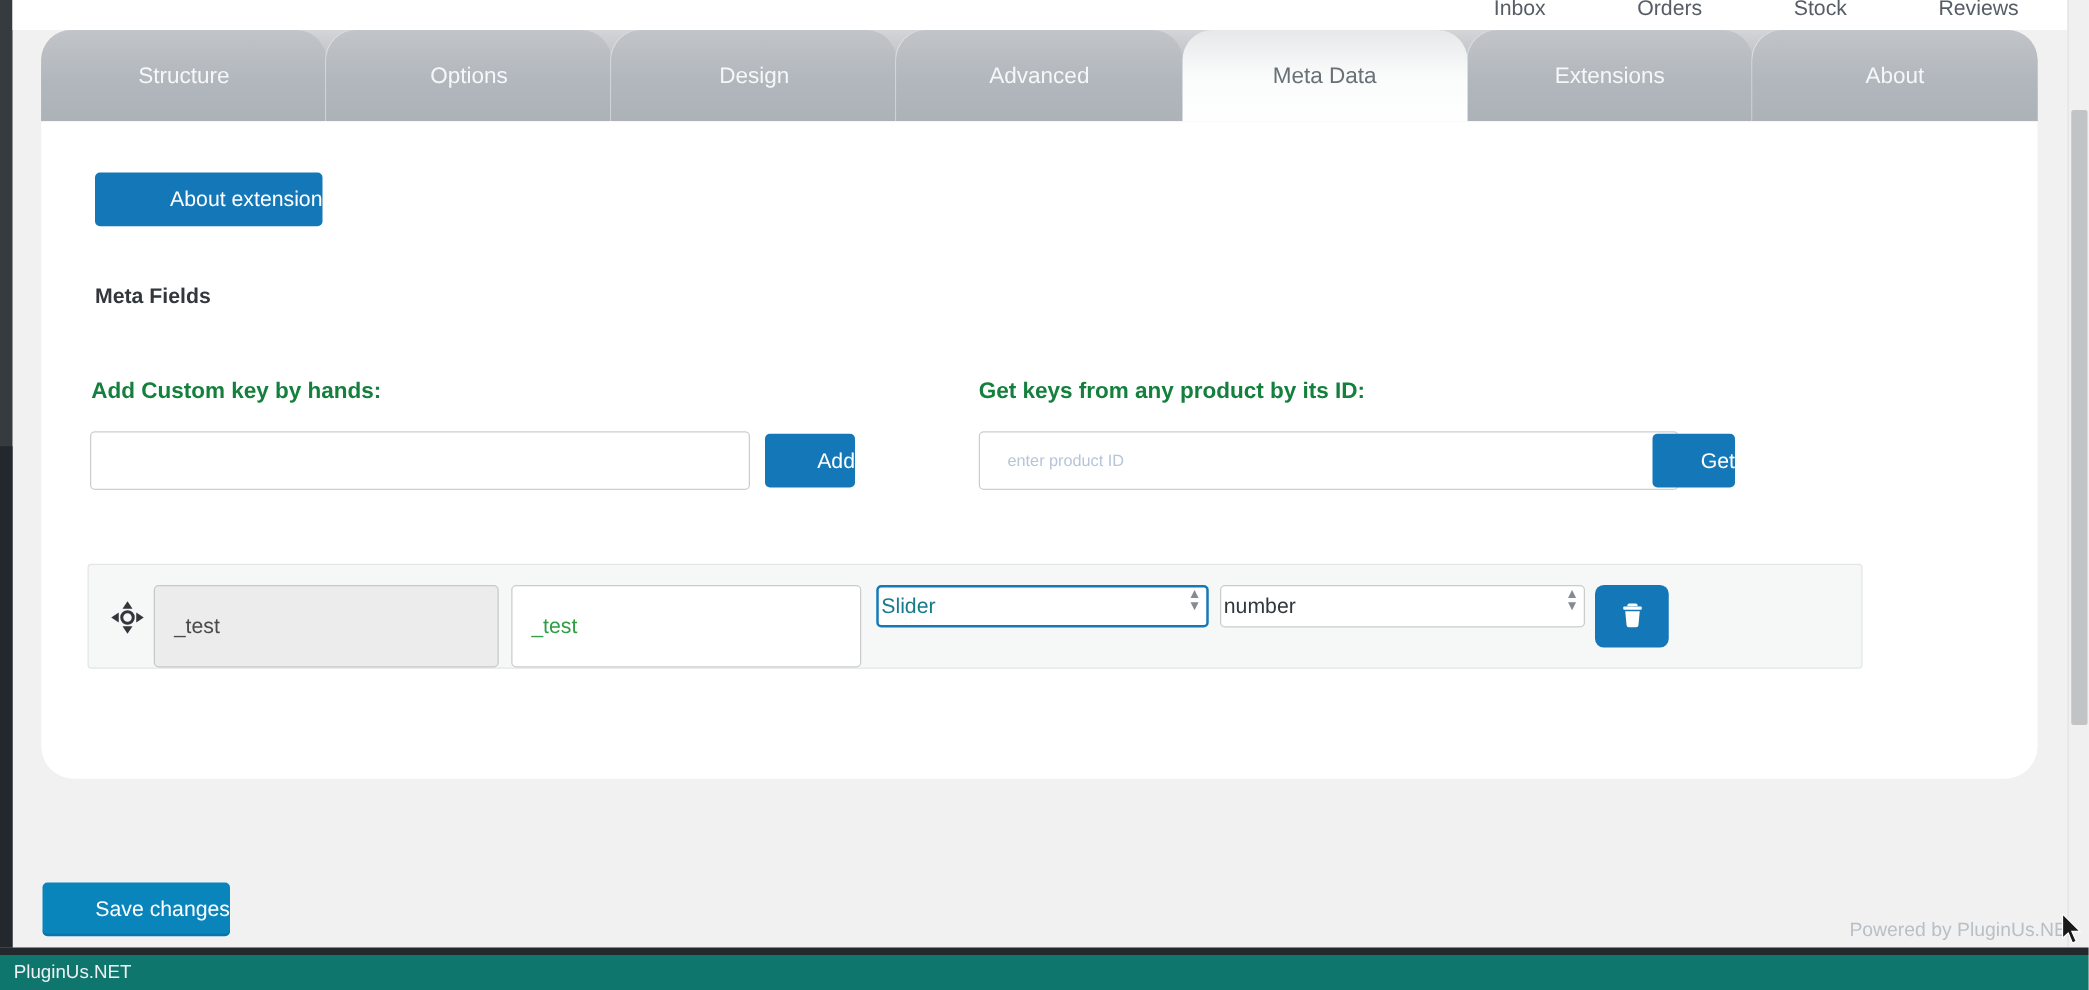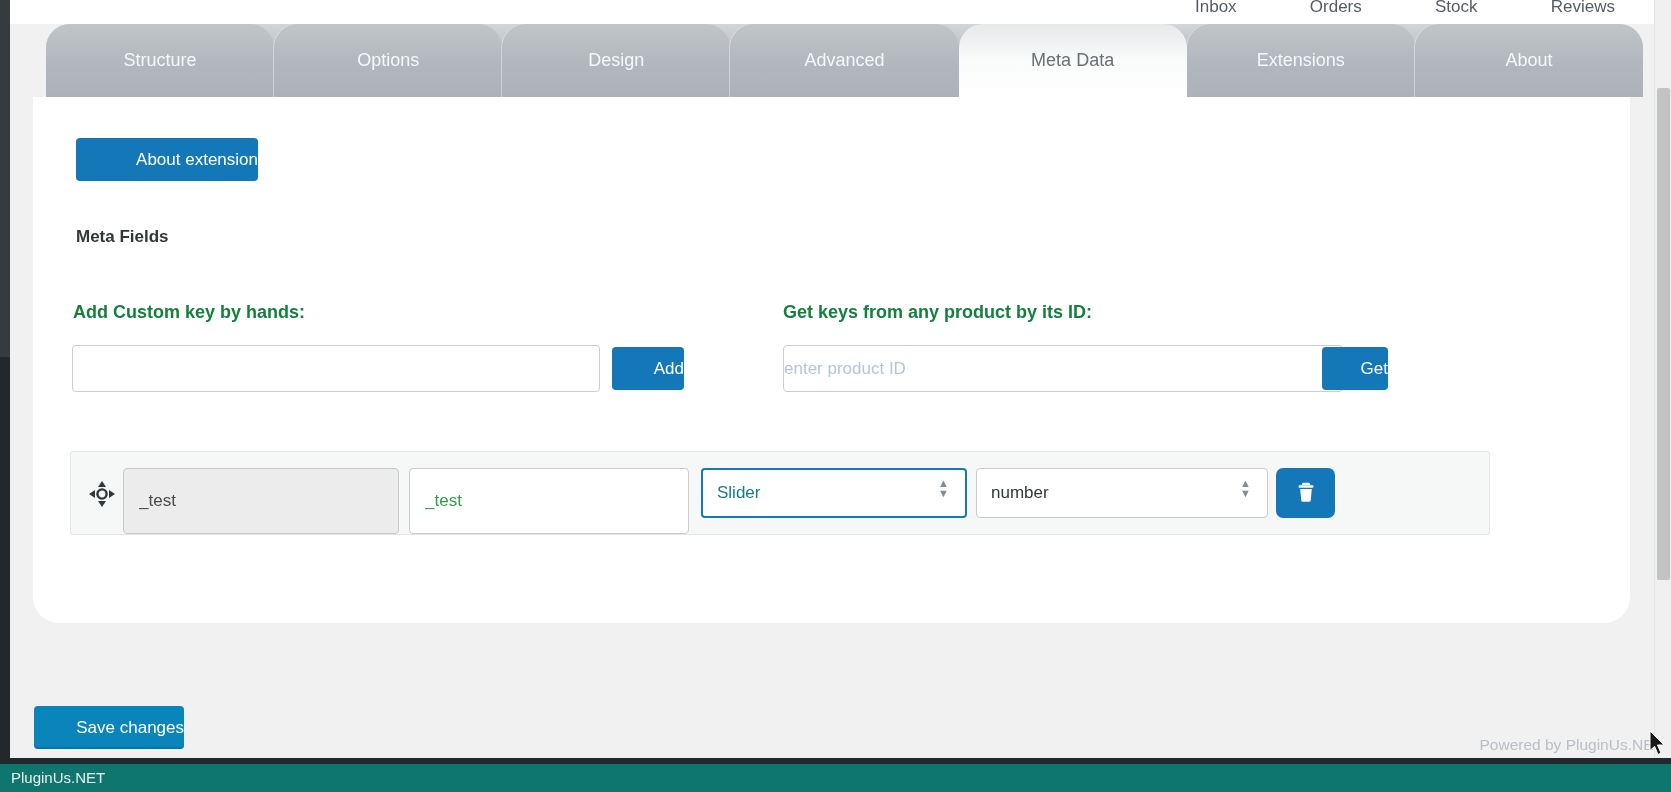--- a/index.html
+++ b/index.html
@@ -11,21 +11,21 @@
   .left-strip .lower { position:absolute; left:0; top:357px; width:10px; height:401px; background:#23282d; }
 
   
   .top-bar { position:absolute; left:10px; top:0; width:1644px; height:24px; background:#ffffff; overflow:hidden; }
   .top-nav { position:absolute; left:1185px; top:-5px; width:420px; display:flex; justify-content:space-between; }
   .top-nav .nav-item { font-size:17px; color:#565d66; line-height:24px; cursor:pointer; }
 
   
   .tabbar { position:absolute; left:33px; top:24px; width:1597px; height:73px; display:flex;
             background:linear-gradient(180deg,#d3d5d8 0%,#b6bac0 45%,#aeb3b9 100%);
-            border-radius:24px 24px 0 0;margin-left:13px; }
+            border-radius:24px 24px 0 0; }
   .tab { flex:1 1 0; height:73px; border-radius:24px 24px 0 0; text-align:center; line-height:73px;
          font-size:18px; color:#f6f7f8; cursor:pointer; position:relative;
          background:linear-gradient(180deg,#c1c5c9 0%,#b2b7bd 55%,#adb2b8 100%); }
   .tab + .tab { box-shadow:-1px 0 0 rgba(255,255,255,0.4); }
   .tab.active { background:linear-gradient(180deg,#e6e8e9 0%,#fafbfb 50%,#ffffff 100%);
                 color:#697076; z-index:2; box-shadow:none; }
 
   
   .panel { position:absolute; left:33px; top:97px; width:1597px; height:526px; background:#ffffff;
            border-radius:0 0 26px 26px; }
@@ -35,38 +35,38 @@
 
   .about-btn { position:absolute; left:43px; top:41px; width:182px; height:43px; line-height:43px; }
 
   .section-title { position:absolute; left:43px; top:130px; font-size:17px; font-weight:700; color:#32373c;text-align:right; }
 
   .col-label { position:absolute; font-size:18px; font-weight:700; color:#15803d; }
   .lbl-left  { left:40px;  top:205px; }
   .lbl-right { left:750px; top:205px; }
 
   .text-input { position:absolute; height:47px; background:#fff; border:1px solid #cbcdcf; border-radius:4px;
-                font-size:17px; color:#0f766e; padding:0 0; font-family:"Liberation Sans", sans-serif; }
+                font-size:13px; color:#0f766e; padding:0 22px; font-family:"Liberation Sans", sans-serif; }
   .text-input::placeholder { color:#b6c5d9; opacity:1; }
   .in-left  { left:39px;  top:248px; width:528px; }
   .in-right { left:750px; top:248px; width:560px; }
 
   .add-btn { position:absolute; left:579px;  top:250px; width:72px; height:43px; line-height:43px; }
   .get-btn { position:absolute; left:1289px; top:250px; width:66px; height:43px; line-height:43px; }
 
   
   .meta-row { position:absolute; left:37px; top:354px; width:1420px; height:84px;
               background:#f6f7f7; border:1px solid #e3e5e8; border-radius:3px; }
   .drag-handle { position:absolute; left:17px; top:28px; width:28px; height:28px; cursor:move; }
   .row-field { position:absolute; top:16px; height:66px; border:1px solid #c9cbcd; border-radius:4px;
                background:#fff; font-size:17px; padding:0 15px; font-family:"Liberation Sans", sans-serif; }
   .f-key   { left:52px;  width:276px; background:#ececec; border-color:#c6c8ca; color:#4a4a4a; }
   .f-label { left:338px; width:280px; color:#2f9e44; }
-  .fake-select { position:absolute; top:16px; height:50px; background:#fff; border:1px solid #c9cbcd;
-                 border-radius:4px; display:flex; align-items:center; padding:0 14px; font-size:17px;
+  .fake-select { position:absolute; top:16px; height:34px; background:#fff; border:1px solid #c9cbcd;
+                 border-radius:4px; display:flex; align-items:center; padding:0 2px; font-size:17px;
                  color:#32373c; cursor:pointer; }
   .sel-type { left:630px; width:266px; border:2px solid #1679b7; color:#177b8e; }
   .sel-data { left:905px; width:292px; }
   .sel-text { flex:1 1 auto; }
   .stepper { display:flex; flex-direction:column; align-items:center; line-height:0; margin-right:2px; }
   .stepper span { font-size:11px; color:#848c93; height:10px; display:block; }
   .trash-btn { position:absolute; left:1205px; top:16px; width:59px; height:50px; background:#1478b8;
                border:none; border-radius:7px; cursor:pointer; display:flex; align-items:center; justify-content:center; }
 
   .powered { position:absolute; left:1345px; top:639px; width:285px; text-align:right;

